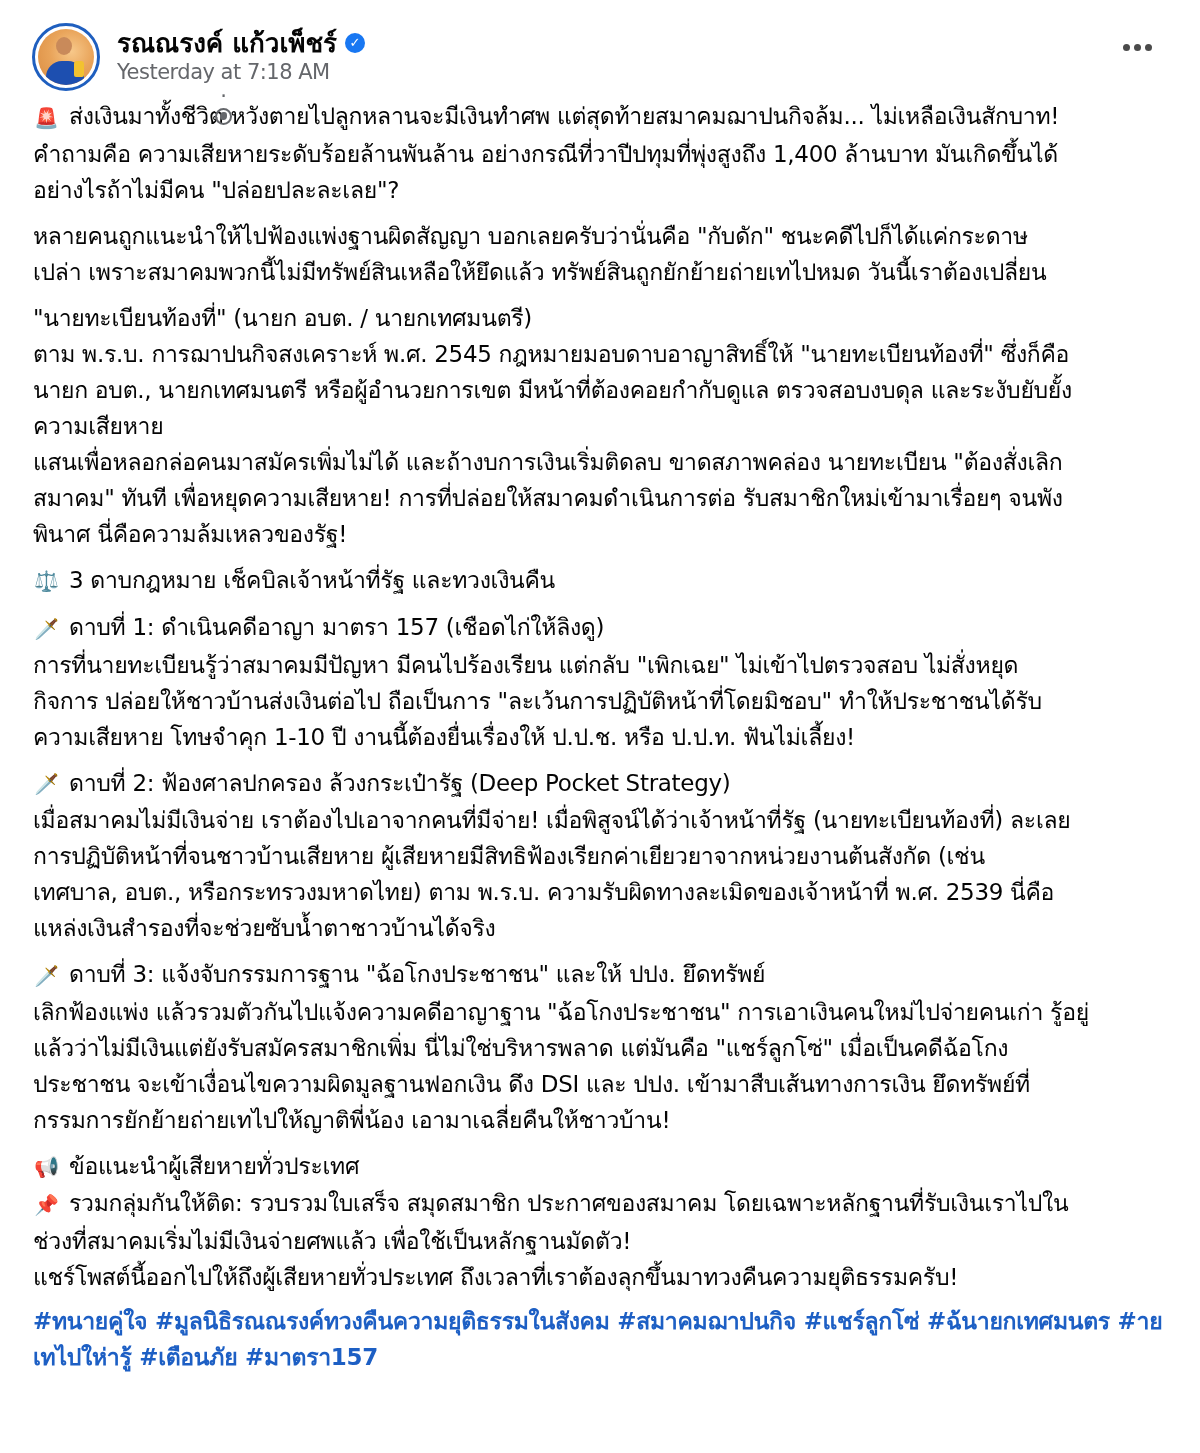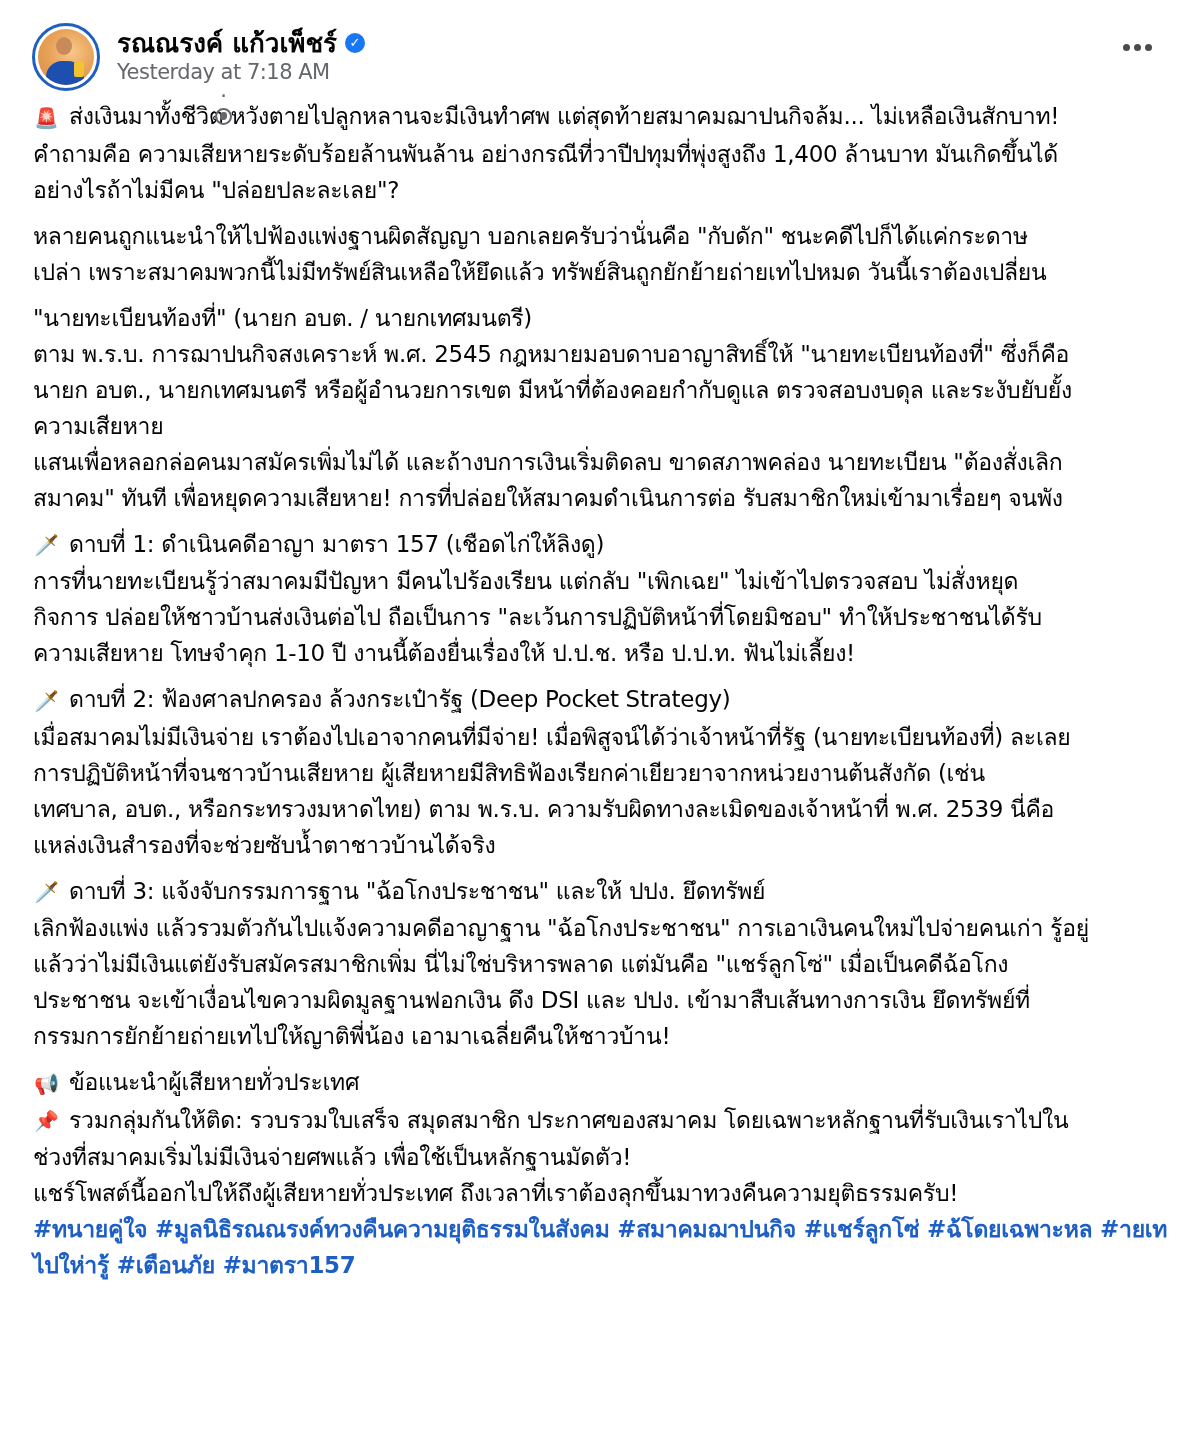--- a/index.html
+++ b/index.html
@@ -214,22 +214,26 @@
       <span class="line">เปล่า เพราะสมาคมพวกนี้ไม่มีทรัพย์สินเหลือให้ยึดแล้ว ทรัพย์สินถูกยักย้ายถ่ายเทไปหมด วันนี้เราต้องเปลี่ยน</span>
     </div>
 
     <div class="para">
       <span class="line">"นายทะเบียนท้องที่" (นายก อบต. / นายกเทศมนตรี)</span>
       <span class="line">ตาม พ.ร.บ. การฌาปนกิจสงเคราะห์ พ.ศ. 2545 กฎหมายมอบดาบอาญาสิทธิ์ให้ "นายทะเบียนท้องที่" ซึ่งก็คือ</span>
       <span class="line">นายก อบต., นายกเทศมนตรี หรือผู้อำนวยการเขต มีหน้าที่ต้องคอยกำกับดูแล ตรวจสอบงบดุล และระงับยับยั้ง</span>
       <span class="line">ความเสียหาย</span>
       <span class="line">แสนเพื่อหลอกล่อคนมาสมัครเพิ่มไม่ได้ และถ้างบการเงินเริ่มติดลบ ขาดสภาพคล่อง นายทะเบียน "ต้องสั่งเลิก</span>
       <span class="line">สมาคม" ทันที เพื่อหยุดความเสียหาย! การที่ปล่อยให้สมาคมดำเนินการต่อ รับสมาชิกใหม่เข้ามาเรื่อยๆ จนพัง</span>
-    </div>
-
+      <span class="line">พินาศ นี่คือความล้มเหลวของรัฐ!</span>
+    </div>
+
+    <div class="para">
+      <span class="line"><span class="emoji e-scales">⚖️</span><span>3 ดาบกฎหมาย เช็คบิลเจ้าหน้าที่รัฐ และทวงเงินคืน</span></span>
+    </div>
 
     <div class="para">
       <span class="line"><span class="emoji e-dagger">🗡️</span><span>ดาบที่ 1: ดำเนินคดีอาญา มาตรา 157 (เชือดไก่ให้ลิงดู)</span></span>
       <span class="line">การที่นายทะเบียนรู้ว่าสมาคมมีปัญหา มีคนไปร้องเรียน แต่กลับ "เพิกเฉย" ไม่เข้าไปตรวจสอบ ไม่สั่งหยุด</span>
       <span class="line">กิจการ ปล่อยให้ชาวบ้านส่งเงินต่อไป ถือเป็นการ "ละเว้นการปฏิบัติหน้าที่โดยมิชอบ" ทำให้ประชาชนได้รับ</span>
       <span class="line">ความเสียหาย โทษจำคุก 1-10 ปี งานนี้ต้องยื่นเรื่องให้ ป.ป.ช. หรือ ป.ป.ท. ฟันไม่เลี้ยง!</span>
     </div>
 
     <div class="para">
       <span class="line"><span class="emoji e-dagger">🗡️</span><span>ดาบที่ 2: ฟ้องศาลปกครอง ล้วงกระเป๋ารัฐ (Deep Pocket Strategy)</span></span>
@@ -240,34 +244,34 @@
     </div>
 
     <div class="para">
       <span class="line"><span class="emoji e-dagger">🗡️</span><span>ดาบที่ 3: แจ้งจับกรรมการฐาน "ฉ้อโกงประชาชน" และให้ ปปง. ยึดทรัพย์</span></span>
       <span class="line">เลิกฟ้องแพ่ง แล้วรวมตัวกันไปแจ้งความคดีอาญาฐาน "ฉ้อโกงประชาชน" การเอาเงินคนใหม่ไปจ่ายคนเก่า รู้อยู่</span>
       <span class="line">แล้วว่าไม่มีเงินแต่ยังรับสมัครสมาชิกเพิ่ม นี่ไม่ใช่บริหารพลาด แต่มันคือ "แชร์ลูกโซ่" เมื่อเป็นคดีฉ้อโกง</span>
       <span class="line">ประชาชน จะเข้าเงื่อนไขความผิดมูลฐานฟอกเงิน ดึง DSI และ ปปง. เข้ามาสืบเส้นทางการเงิน ยึดทรัพย์ที่</span>
       <span class="line">กรรมการยักย้ายถ่ายเทไปให้ญาติพี่น้อง เอามาเฉลี่ยคืนให้ชาวบ้าน!</span>
     </div>
 
-    <div class="para" style="margin-bottom:0">
+    <div class="para" style="margin-bottom:8px">
       <span class="line"><span class="emoji e-mega">📢</span><span>ข้อแนะนำผู้เสียหายทั่วประเทศ</span></span>
       <span class="line"><span class="emoji e-pin">📌</span><span>รวมกลุ่มกันให้ติด: รวบรวมใบเสร็จ สมุดสมาชิก ประกาศของสมาคม โดยเฉพาะหลักฐานที่รับเงินเราไปใน</span></span>
       <span class="line">ช่วงที่สมาคมเริ่มไม่มีเงินจ่ายศพแล้ว เพื่อใช้เป็นหลักฐานมัดตัว!</span>
       <span class="line">แชร์โพสต์นี้ออกไปให้ถึงผู้เสียหายทั่วประเทศ ถึงเวลาที่เราต้องลุกขึ้นมาทวงคืนความยุติธรรมครับ!</span>
     </div>
 
     <div class="hashtags">
       <span class="line" style="white-space: normal;">
         <span class="hashtag">#ทนายคู่ใจ</span>
         <span class="hashtag">#มูลนิธิรณณรงค์ทวงคืนความยุติธรรมในสังคม</span>
         <span class="hashtag">#สมาคมฌาปนกิจ</span>
         <span class="hashtag">#แชร์ลูกโซ่</span>
-        <span class="hashtag">#ฉ้โดยเฉพาะหล</span>
+        <span class="hashtag">#ฉ้นายกเทศมนตร</span>
         <span class="hashtag">#ายเทไปให่ารู้</span>
         <span class="hashtag">#เตือนภัย</span>
         <span class="hashtag">#มาตรา157</span>
       </span>
     </div>
 
   </div>
 </div>
 
 </body></html>

